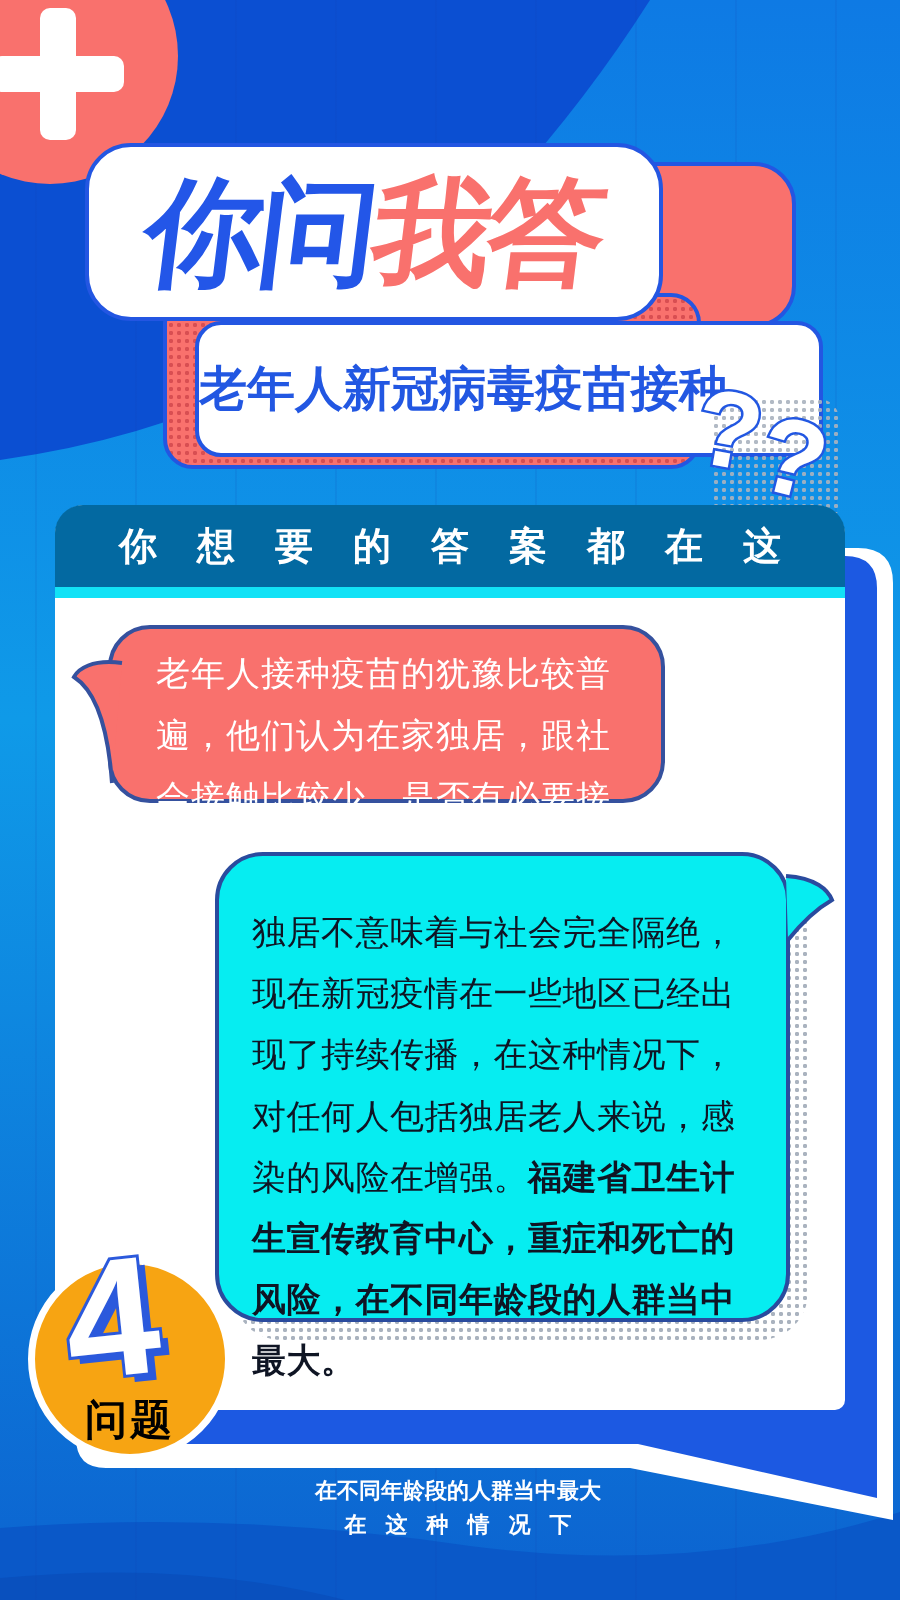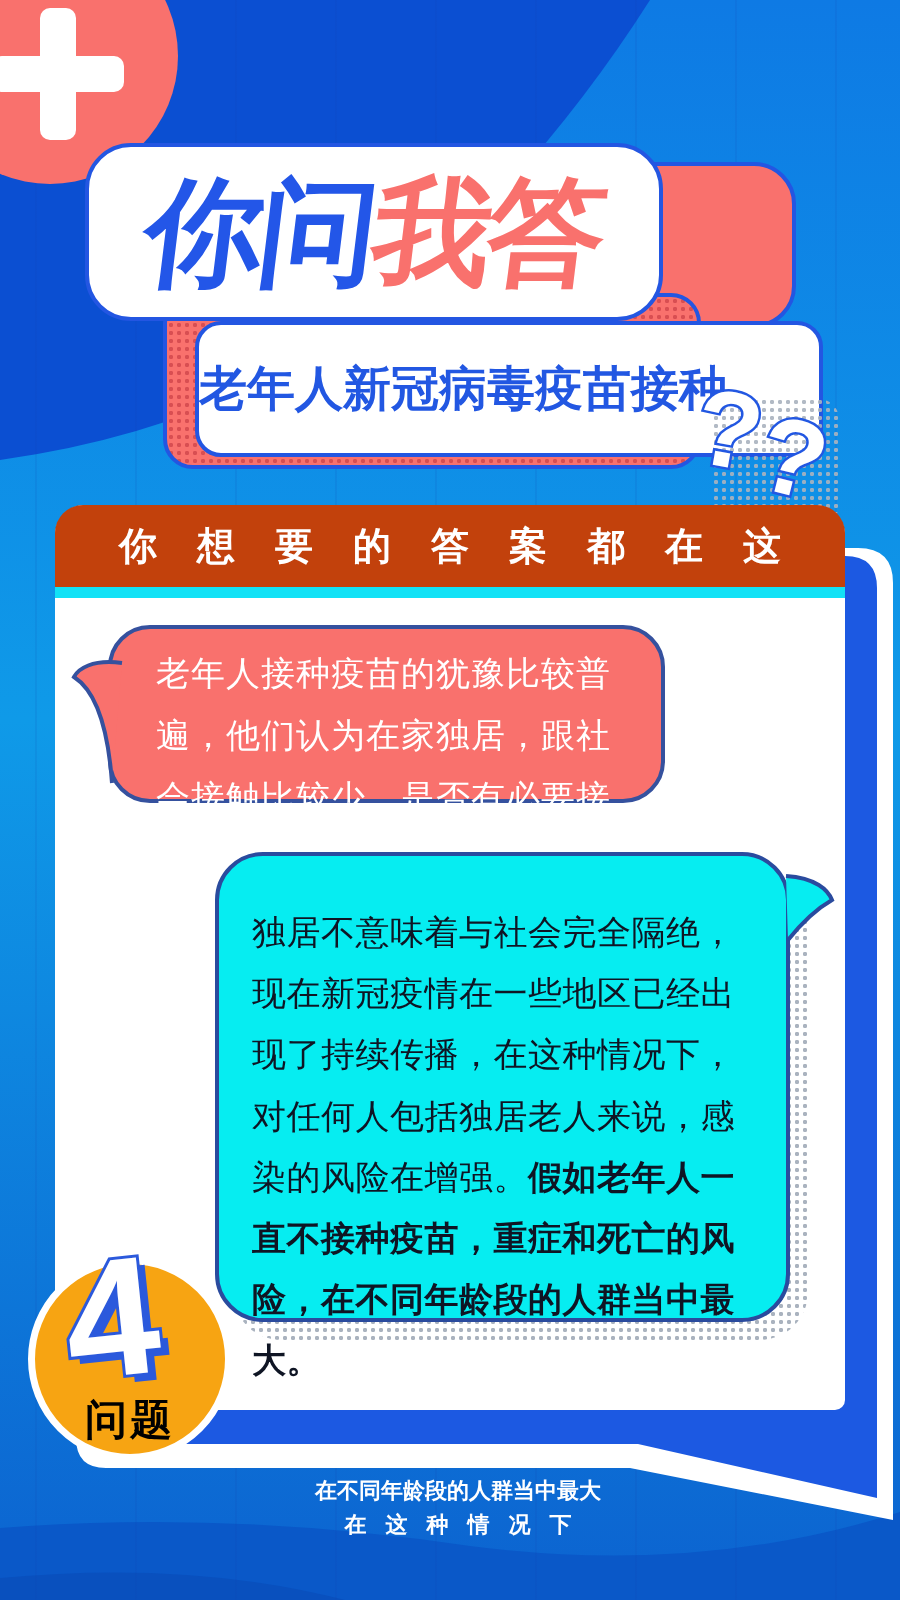--- a/index.html
+++ b/index.html
@@ -74,21 +74,21 @@
   .qm1{left:8px;top:8px;transform:rotate(10deg);}
   .qm2{left:72px;top:36px;transform:rotate(14deg);}
 
   
   .main-card{
     left:55px;top:505px;width:790px;height:905px;z-index:3;
     background:#fff;border-radius:30px 30px 10px 10px;
   }
   .banner{
     position:absolute;left:0;top:0;width:100%;height:82px;
-    background:#c2410c;border-radius:28px 28px 0 0;
+    background:#0369a1;border-radius:28px 28px 0 0;
     display:flex;align-items:center;justify-content:center;
   }
   .banner span{
     color:#fff;font-size:38px;font-weight:700;
     letter-spacing:40px;margin-right:-40px;white-space:nowrap;
   }
   .cyan-strip{position:absolute;left:0;top:82px;width:100%;height:11px;background:#12E2F6;}
 
   
   .q-bubble{
@@ -196,21 +196,21 @@
   <div class="abs q-bubble">
     <p>老年人接种疫苗的犹豫比较普遍，他们认为在家独居，跟社会接触比较少，是否有必要接种疫苗？</p>
   </div>
   <svg class="abs q-tail" width="58" height="135">
     <path d="M56,8 C26,4 12,14 8,22 C30,36 42,72 46,128 L56,8 Z" fill="#F9716D"></path>
     <path d="M56,8 C26,4 12,14 8,22 C30,36 42,72 46,128" fill="none" stroke="#35519E" stroke-width="4"></path>
   </svg>
 
   <div class="abs a-shadow dots-gray"></div>
   <div class="abs a-bubble">
-    <p><span>独居不意味着与社会完全隔绝，现在新冠疫情在一些地区已经出现了持续传播，在这种情况下，对任何人包括独居老人来说，感染的风险在增强。</span><b>假如老年人一直不接种疫苗，重症和死亡的风险，在不同年龄段的人群当中最大。</b></p>
+    <p><span>独居不意味着与社会完全隔绝，现在新冠疫情在一些地区已经出现了持续传播，在这种情况下，对任何人包括独居老人来说，感染的风险在增强。</span><b>福建省卫生计生宣传教育中心，重症和死亡的风险，在不同年龄段的人群当中最大。</b></p>
   </div>
   <svg class="abs a-tail" width="60" height="80">
     <path d="M4,8 C34,10 46,22 50,32 C36,40 22,52 6,72 L4,8 Z" fill="#06EDF1"></path>
     <path d="M4,8 C34,10 46,22 50,32 C36,40 22,52 6,72" fill="none" stroke="#2A4B9E" stroke-width="4"></path>
   </svg>
 
   <div class="abs count-badge">
     <div class="count-num">4</div>
     <div class="count-label">问题</div>
   </div>

